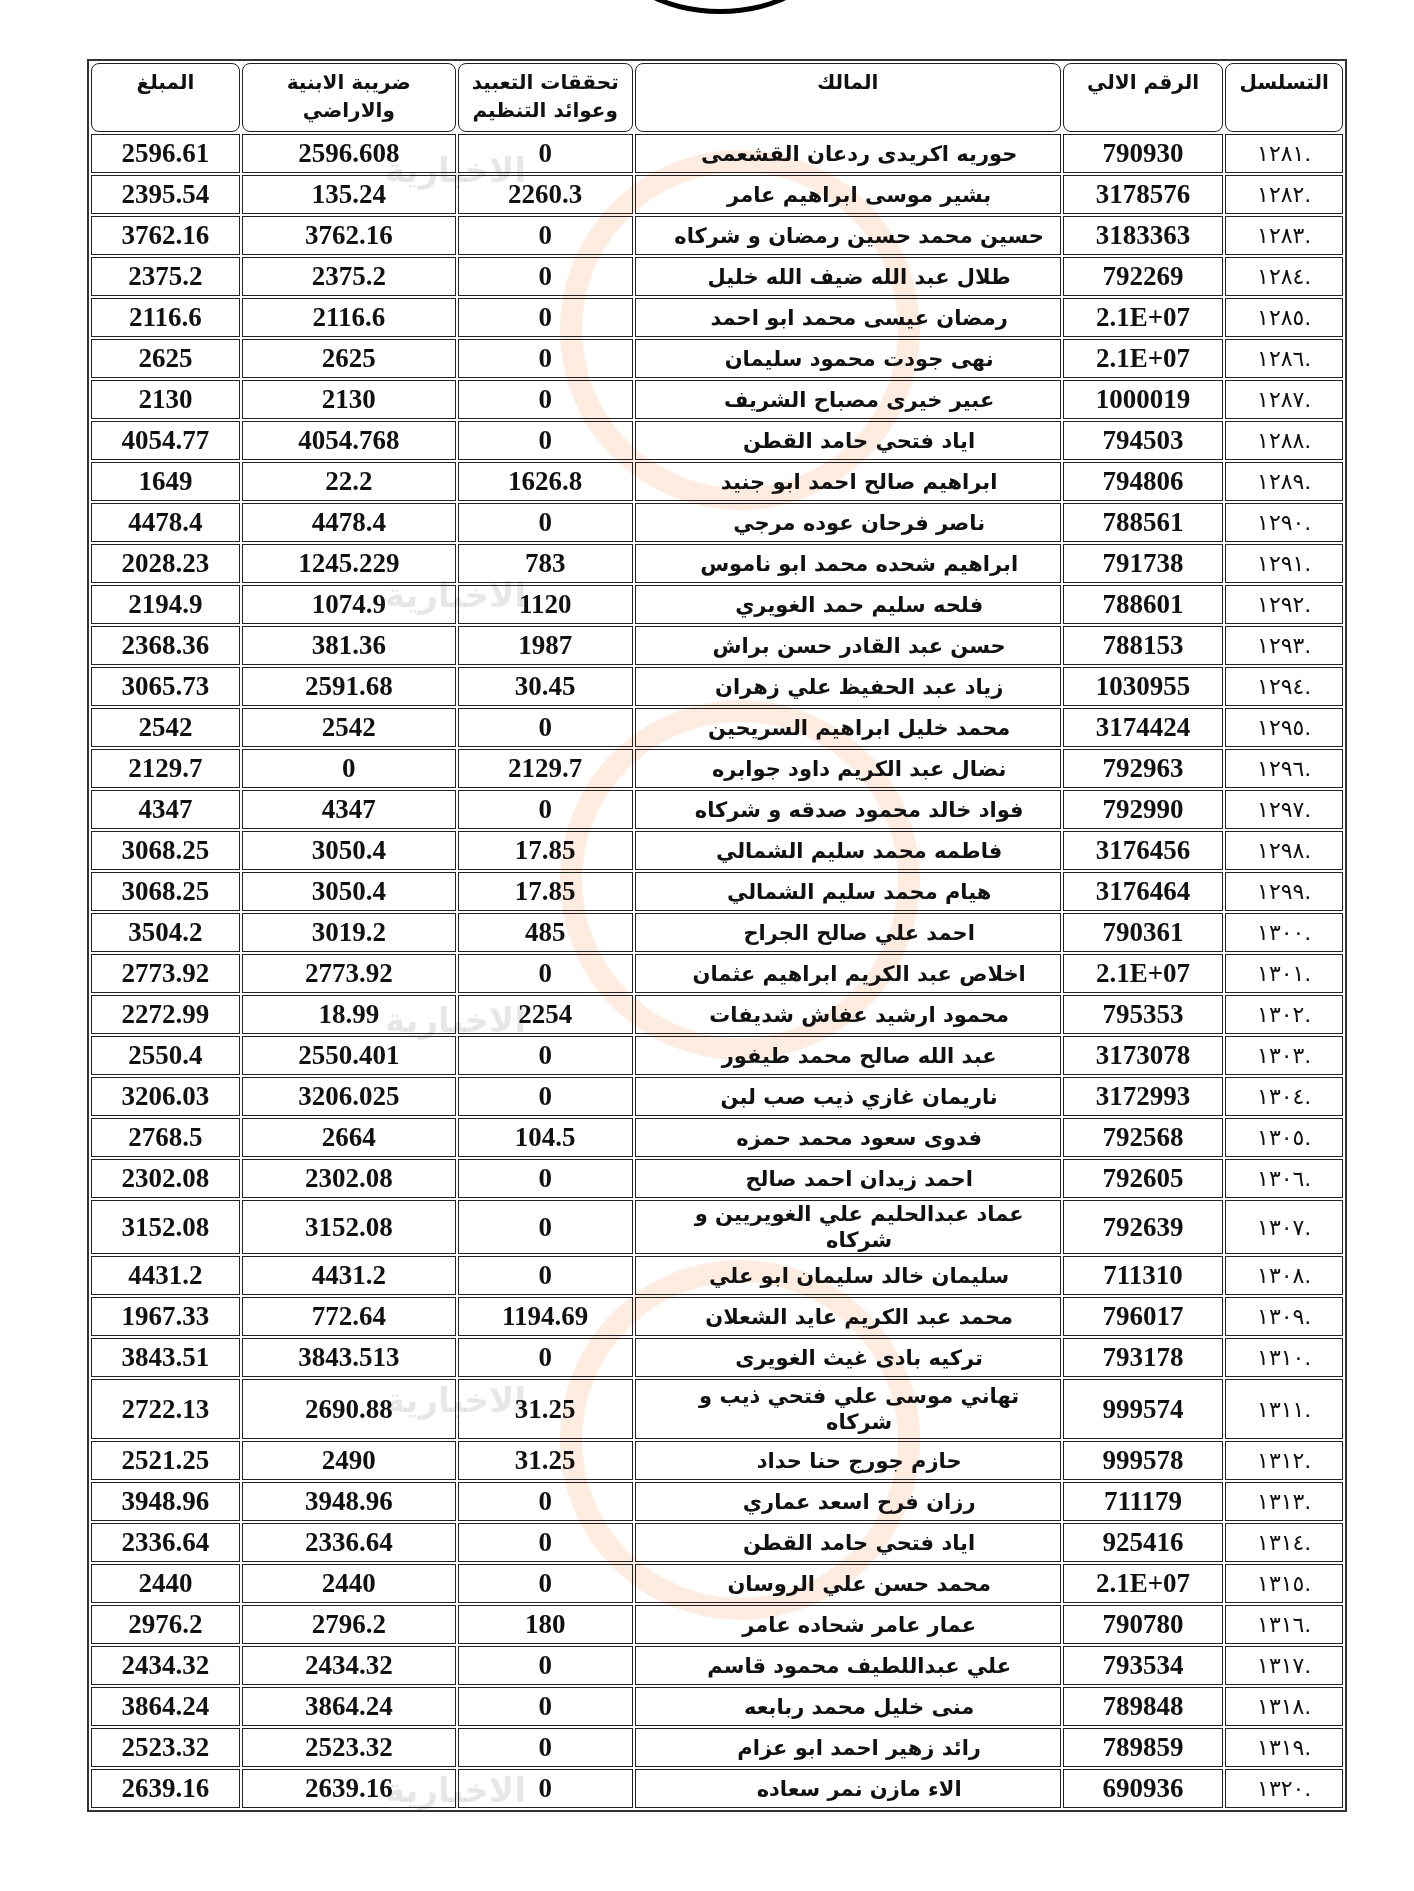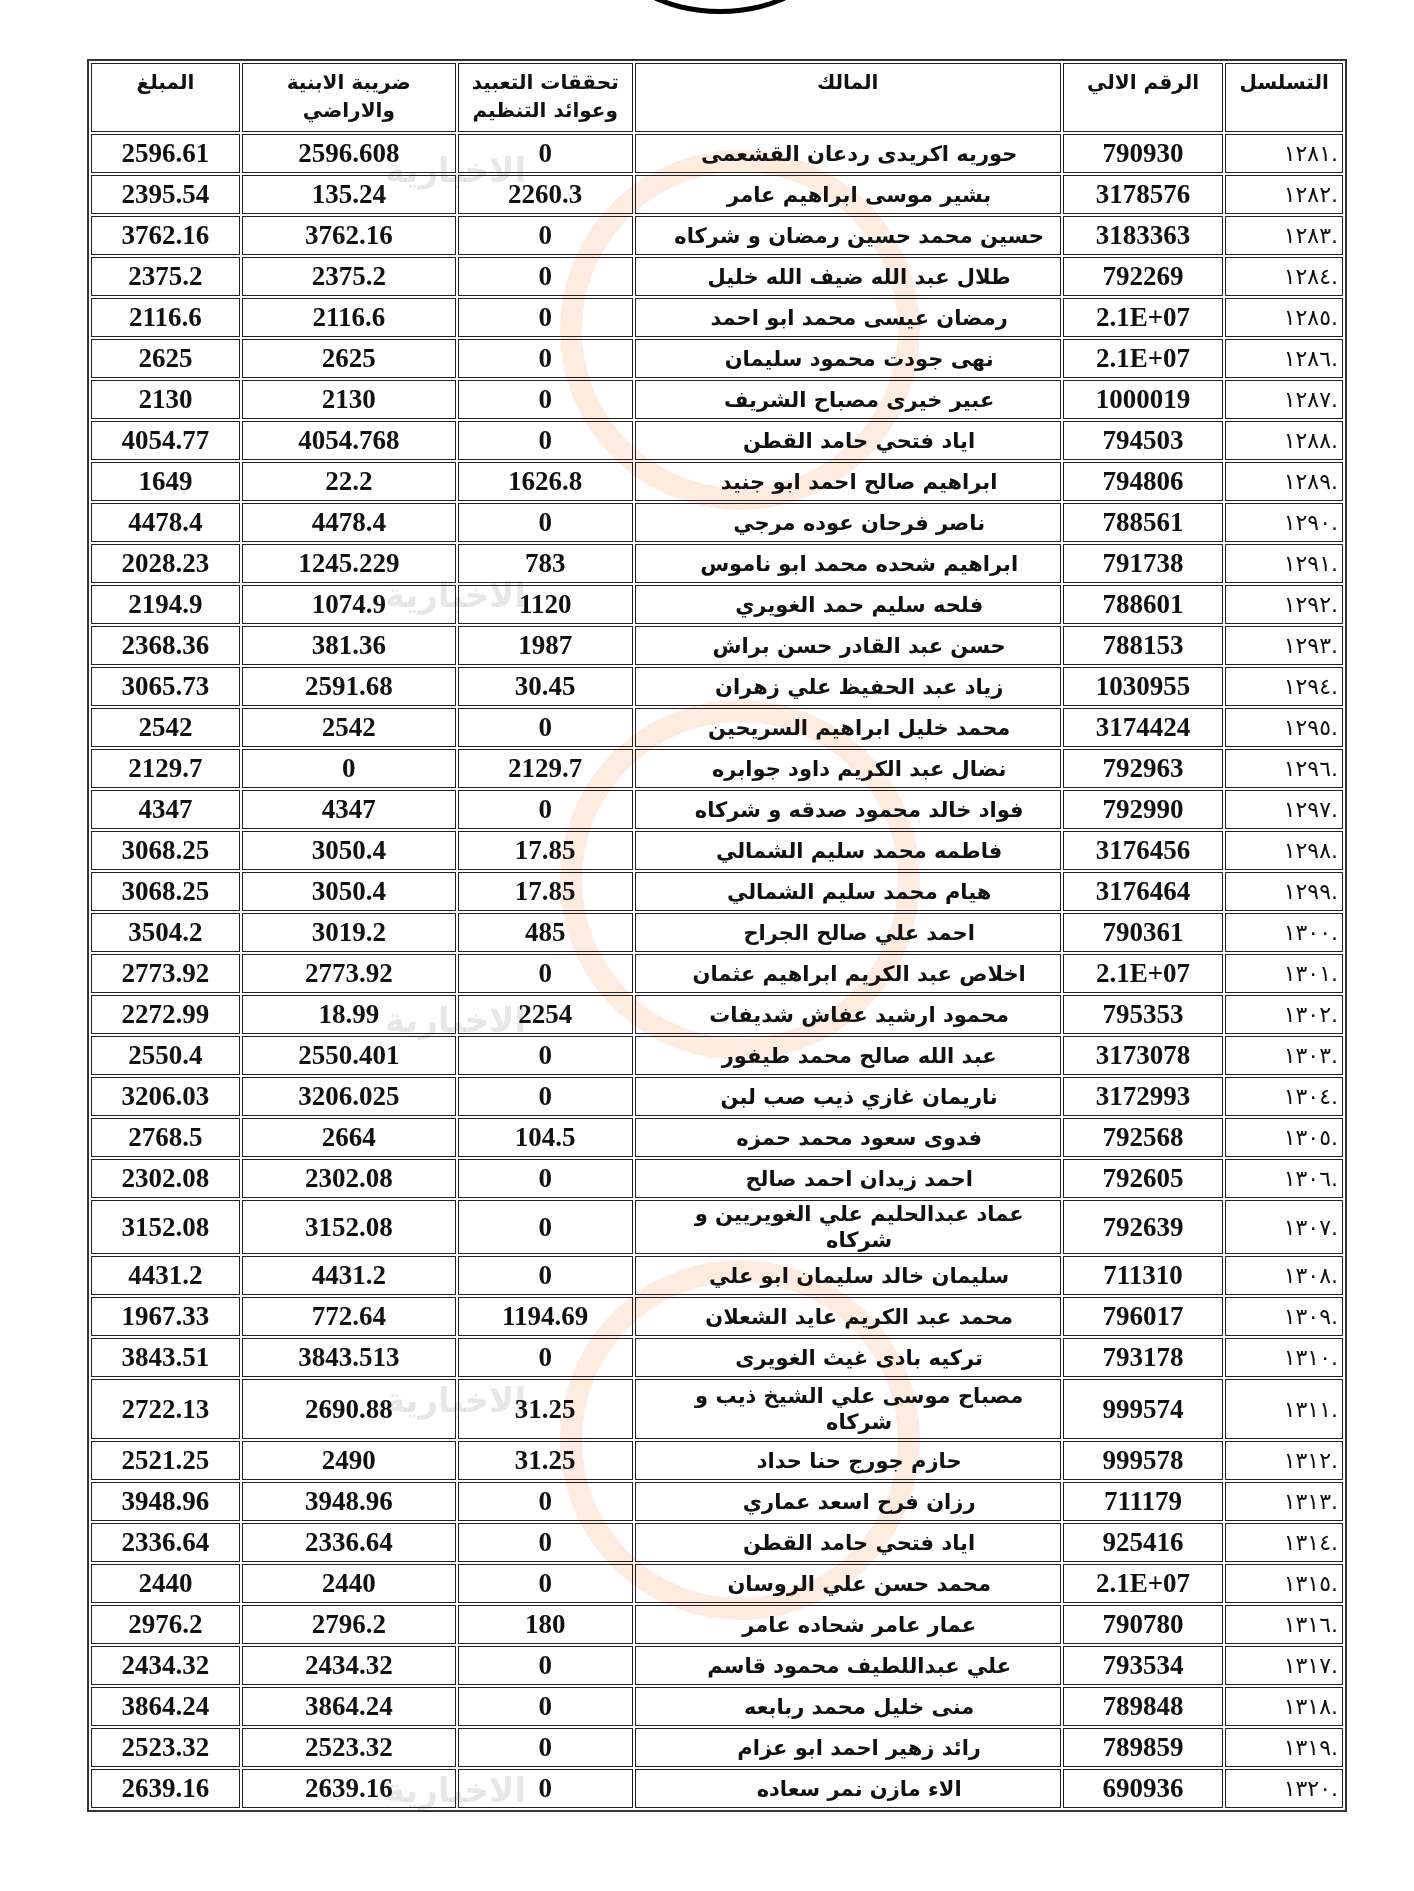--- a/index.html
+++ b/index.html
@@ -25,25 +25,25 @@
     position: absolute; left: 87px; top: 59px; width: 1260px;
     border-collapse: separate; border-spacing: 2px; border: 2px solid #333;
     direction: rtl; table-layout: fixed; background: transparent;
   }
   table.doc td, table.doc th {
     border: 1.5px solid #222; padding: 0 4px; text-align: center; vertical-align: middle;
     overflow: hidden;
   }
   table.doc th {
     height: 63px; font-family: "DejaVu Sans", sans-serif; font-weight: bold; font-size: 20px;
-    vertical-align: top; padding-top: 4px; line-height: 28px; color: #111;
+    vertical-align: top; padding-top: 4px; line-height: 28px; color: #111; border-radius: 8px;
   }
   table.doc td { height: 37px; font-weight: bold; font-size: 27px; color: #111; }
   table.doc td.owner { font-family: "DejaVu Sans", sans-serif; font-size: 21px; line-height: 26px; padding-left: 27px; }
-  table.doc td.serial { font-family: "DejaVu Sans", sans-serif; font-weight: normal; font-size: 22px; text-align: right; }
+  table.doc td.serial { font-family: "DejaVu Sans", sans-serif; font-weight: normal; font-size: 22px; }
   table.doc tr.tall td { height: 58px; margin-top: 40px; }
   col.c-serial { width: 117px; }
   col.c-auto { width: 160px; }
   col.c-owner { width: 424px; }
   col.c-fees { width: 174px; }
   col.c-tax { width: 213px; }
   col.c-amount { width: 148px; }
 </style>
 </head>
 <body>
@@ -321,21 +321,21 @@
         <td class="serial">.١٣١٠</td>
         <td>793178</td>
         <td class="owner">تركيه بادى غيث الغويرى</td>
         <td>0</td>
         <td>3843.513</td>
         <td>3843.51</td>
       </tr>
       <tr class="tall">
         <td class="serial">.١٣١١</td>
         <td>999574</td>
-        <td class="owner">مصباح موسى علي الشيخ ذيب و شركاه</td>
+        <td class="owner">تهاني موسى علي فتحي ذيب و شركاه</td>
         <td>31.25</td>
         <td>2690.88</td>
         <td>2722.13</td>
       </tr>
       <tr>
         <td class="serial">.١٣١٢</td>
         <td>999578</td>
         <td class="owner">حازم جورج حنا حداد</td>
         <td>31.25</td>
         <td>2490</td>

